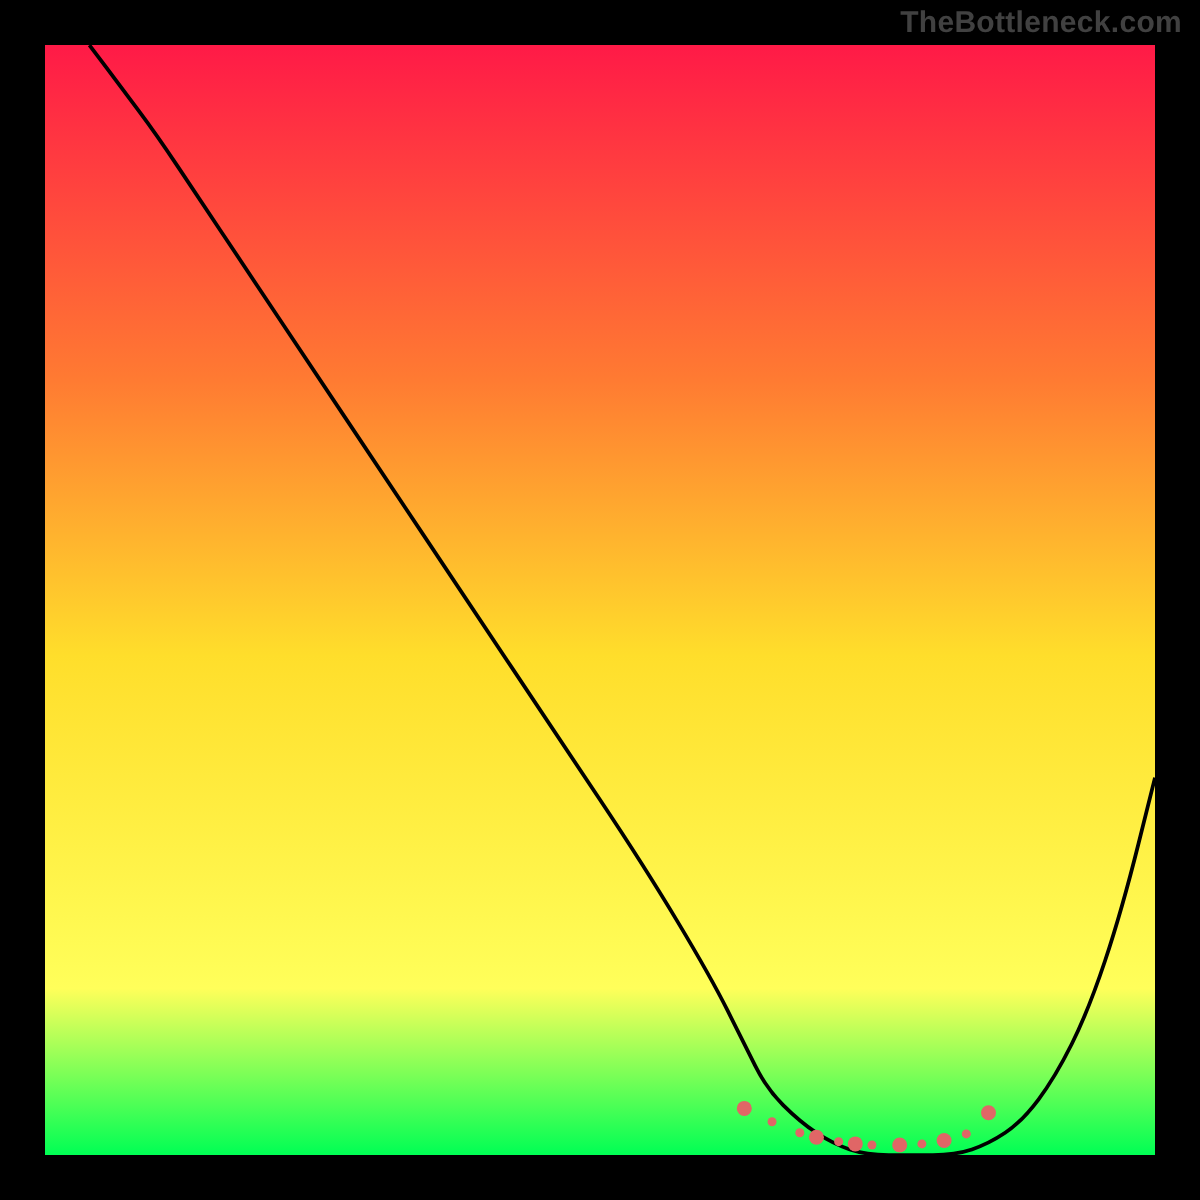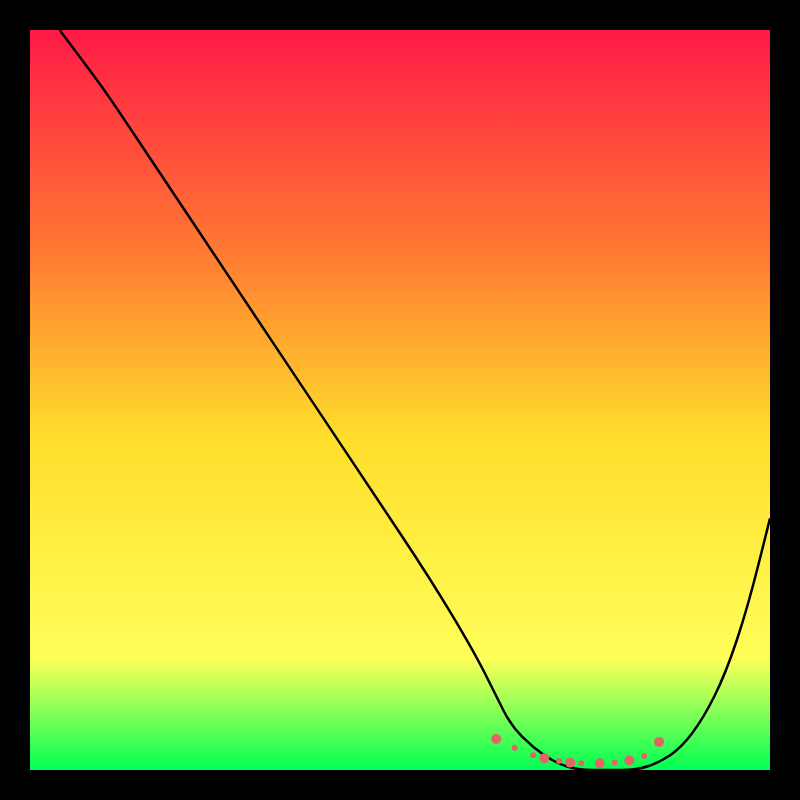--- a/index.html
+++ b/index.html
@@ -58,13 +58,14 @@
         <circle cx="570.1999999999999" cy="762.6" r="5" fill="#e06666"></circle>
         <circle cx="581.3" cy="763.34" r="3" fill="#e06666"></circle>
         <circle cx="599.8000000000001" cy="763.34" r="5" fill="#e06666"></circle>
         <circle cx="614.6" cy="762.6" r="3" fill="#e06666"></circle>
         <circle cx="629.4000000000001" cy="760.38" r="5" fill="#e06666"></circle>
         <circle cx="644.1999999999999" cy="755.94" r="3" fill="#e06666"></circle>
         <circle cx="659" cy="741.88" r="5" fill="#e06666"></circle>
       </g>
 </svg>
 
+<div class="watermark">TheBottleneck.com</div>
 </div>
 
 </body></html>

